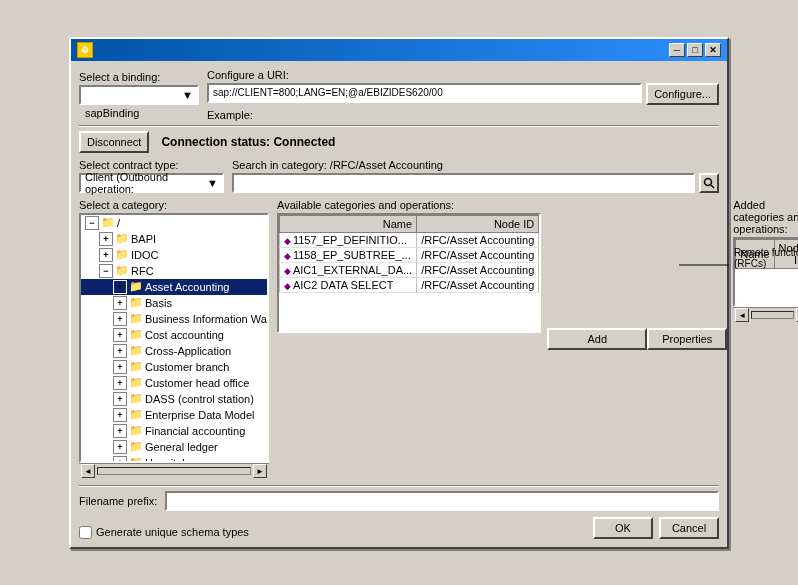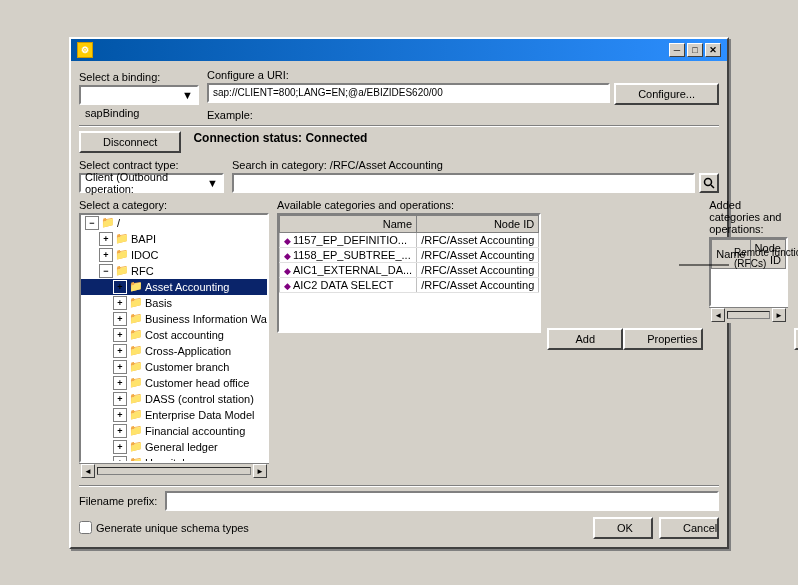--- a/index.html
+++ b/index.html
@@ -100,21 +100,21 @@
       outline: none;
       background: transparent;
       width: 100%;
       font-size: 11px;
     }
     .btn {
       background: #d4d0c8;
       border: 2px solid #ffffff;
       border-right-color: #404040;
       border-bottom-color: #404040;
-      padding: 2px 22px;
+      padding: 2px 6px;
       font-size: 11px;
       cursor: pointer;
       white-space: nowrap;
       height: 22px;
     }
     .btn:disabled {
       color: #808080;
     }
     .separator {
       height: 2px;
@@ -273,21 +273,21 @@
     }
     .filename-row {
       display: flex;
       align-items: center;
       justify-content: center;
       margin-bottom: 6px;
       gap: 8px;
     }
     .ok-cancel-row {
       display: flex;
-      align-items: center;
+      align-items: flex-end;
       justify-content: space-between;
     }
     .checkbox-row {
       display: flex;
       align-items: center;
       gap: 4px;
     }
     .callout-label {
       position: absolute;
       right: -115px;
@@ -341,21 +341,21 @@
           </div>
         </div>
       </div>
 
       <div style="margin-left:128px; margin-bottom:4px;">
         <span style="font-size:11px;">Example:</span>
       </div>
 
       <div class="separator"></div>
 
-      <div style="display:flex; align-items:flex-start; gap:12px; margin-bottom:6px;">
+      <div style="display:flex; align-items:center; gap:12px; margin-bottom:6px;">
         <button class="btn">Disconnect</button>
         <span class="connection-status">Connection status: Connected</span>
       </div>
 
       <div style="display:flex; gap:8px; align-items:flex-end; margin-bottom:6px;">
         <div>
           <div style="margin-bottom:2px;">Select contract type:</div>
           <div class="select-box" style="width:145px;">
             <span style="flex:1;font-size:11px;">Client (Outbound operation:</span>
             <span>▼</span>
@@ -524,21 +524,21 @@
       <span class="diamond-icon">◆</span>AIC2 DATA SELECT
     </td>
                       <td>/RFC/Asset Accounting</td>
                     </tr>
                   </tbody>
               </table>
             </div>
           </div>
 
           <div class="buttons-row">
-            <button class="btn" style="width:76px;">Add</button>
+            <button class="btn" style="width:100px;">Add</button>
             <button class="btn" style="width:80px;">Properties</button>
           </div>
 
           <div>
             <div class="panel-label">Added categories and operations:</div>
             <div class="table-container added-table-container">
               <table>
                 <thead>
                   <tr>
                     <th style="width:50%;">Name</th>

